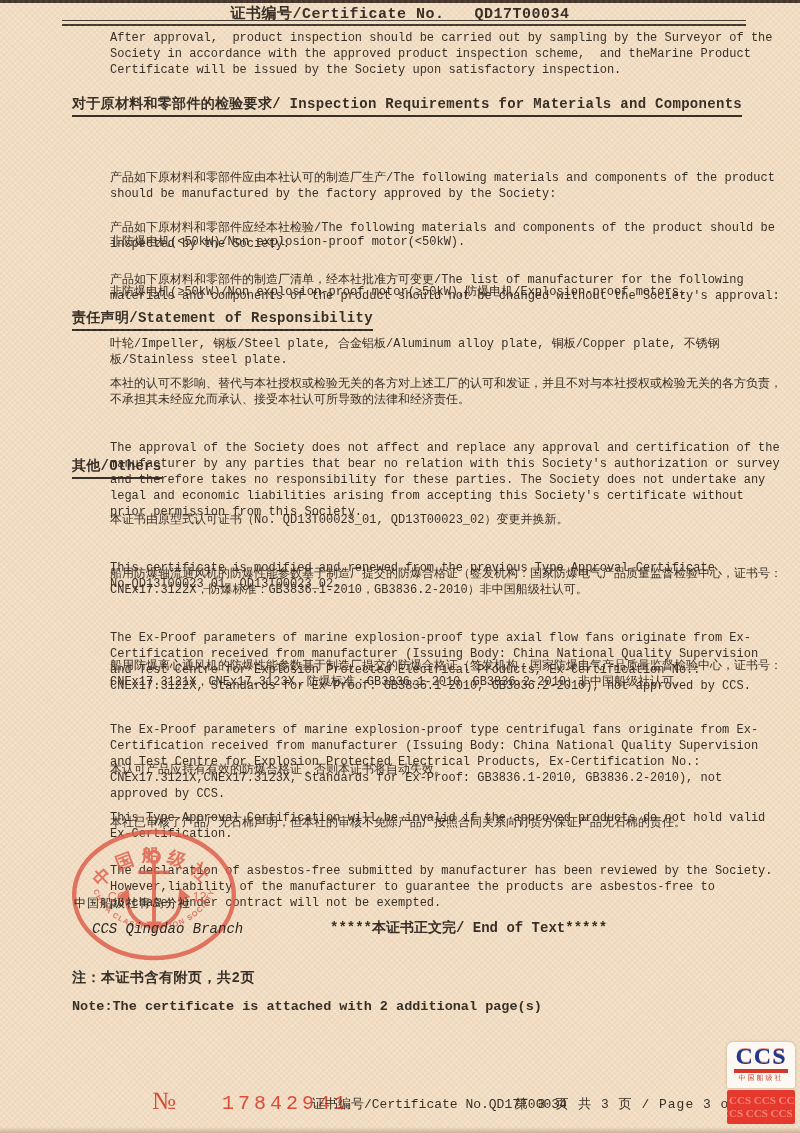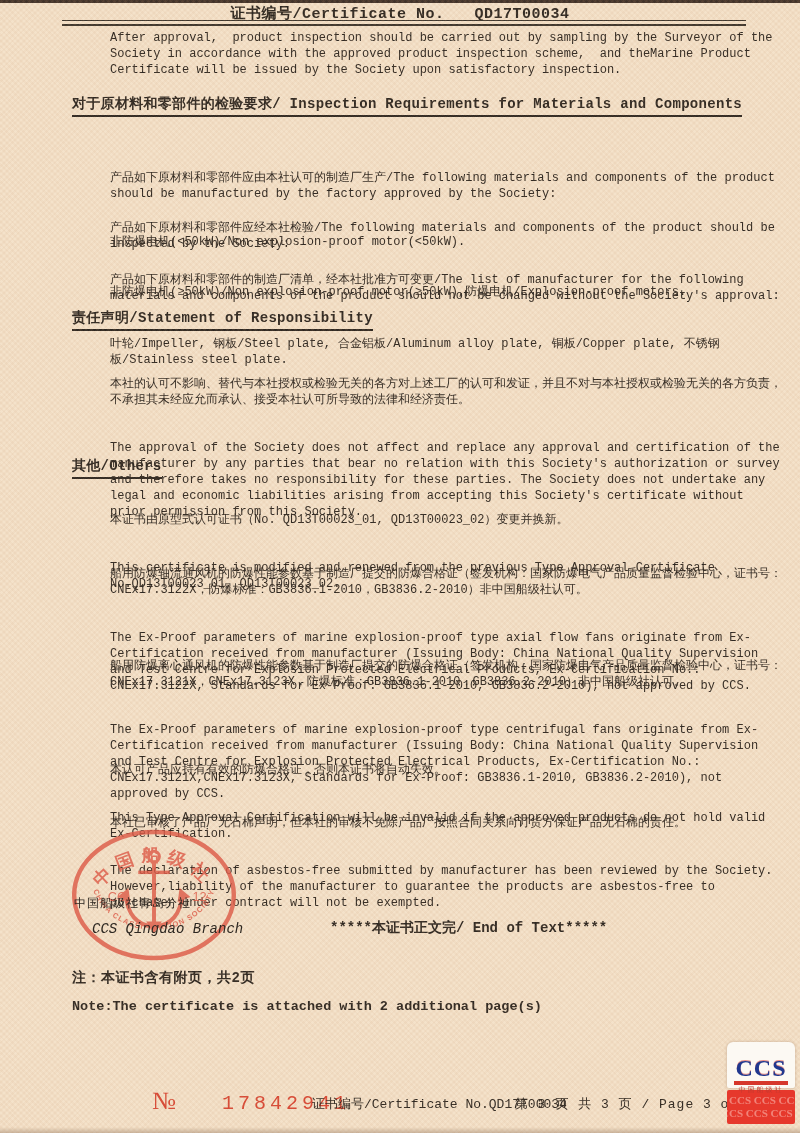--- a/index.html
+++ b/index.html
@@ -52,21 +52,21 @@
   }
   .serial{
     position:absolute;left:222px;top:6px;font-size:20px;letter-spacing:4px;
     color:#d84835;font-weight:normal;
   }
   .cert-label{position:absolute;left:312px;top:9px;font-size:13px;white-space:pre;}
   .page-label{position:absolute;left:515px;top:9px;font-size:13px;letter-spacing:1px;white-space:pre;}
   .ccs-sticker{position:absolute;left:727px;top:1042px;width:68px;z-index:2;}
   .ccs-card{
     background:#fcf9f3;border-radius:6px 6px 2px 2px;height:46px;text-align:center;
-    box-shadow:0 0 3px rgba(120,80,50,.35);padding-top:14px;box-sizing:border-box;
+    box-shadow:0 0 3px rgba(120,80,50,.35);padding-top:2px;box-sizing:border-box;
   }
   .ccs-word{
     font-family:"Liberation Serif","DejaVu Serif",serif;
     font-size:24px;line-height:24px;font-weight:bold;color:#20388f;letter-spacing:1px;
     text-shadow:0 -1px 0 rgba(214,55,44,.55);
   }
   .ccs-bar{height:3.5px;background:#d6372c;margin:1px 7px 1px 7px;}
   .ccs-cn{font-size:7px;color:#c03a30;letter-spacing:2px;line-height:8px;}
   .ccs-band{
     margin-top:2px;height:34px;background:#e6382c;border-radius:2px;overflow:hidden;

